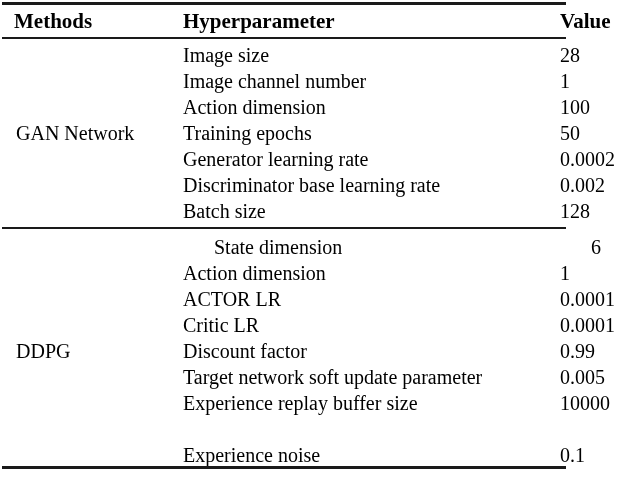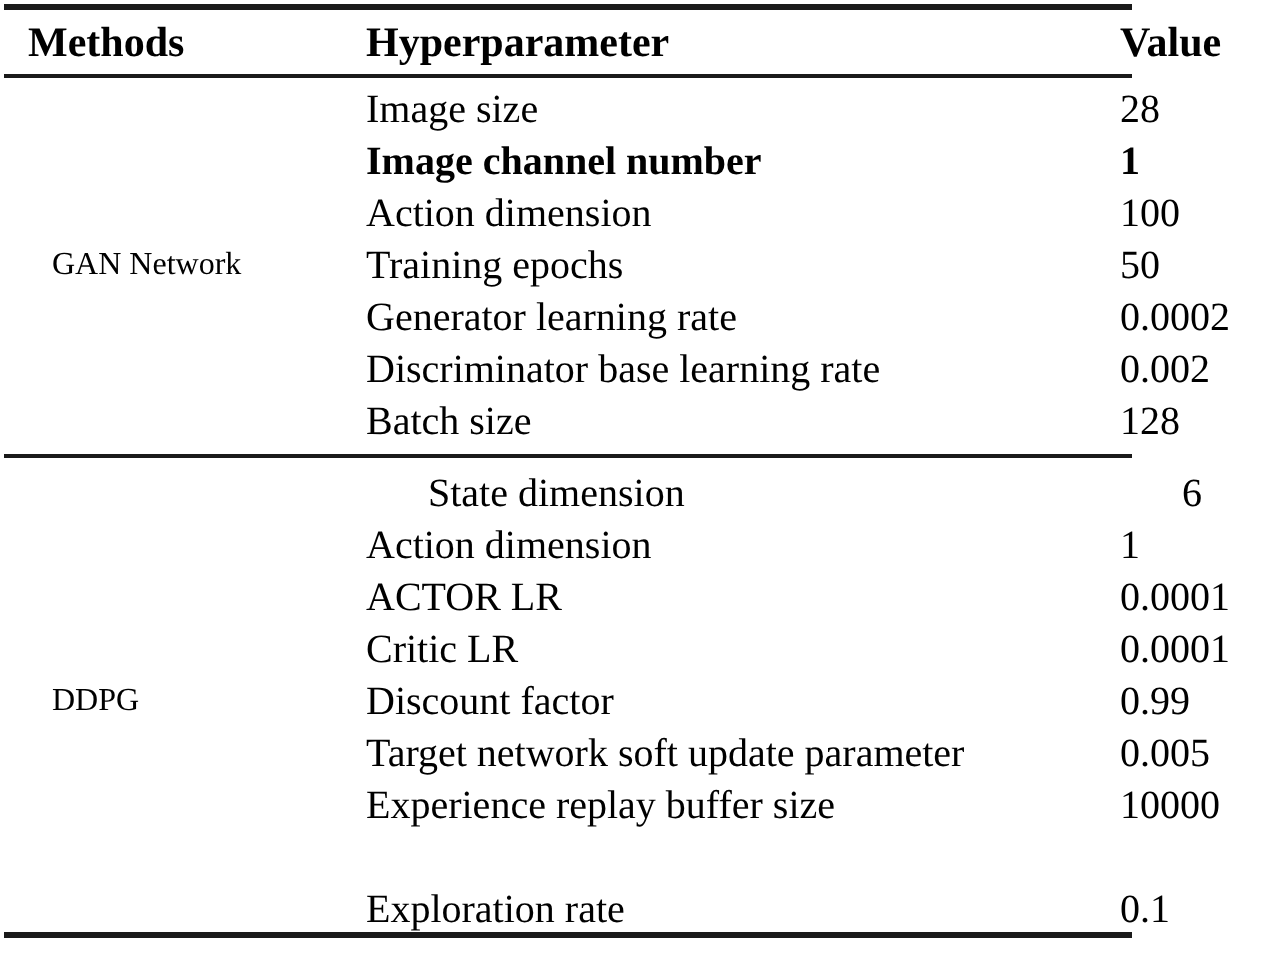--- a/index.html
+++ b/index.html
@@ -66,22 +66,22 @@
   }
 
   
   .body-row .cell {
     font-size: 20px;
   }
 
   
   .group-label {
     position: absolute;
-    left: 26px;
-    font-size: 16px;
+    left: 16px;
+    font-size: 20px;
     line-height: 26px;
     white-space: nowrap;
   }
 </style>
 </head>
 <body>
 
 <div class="table-root">
 
   <div class="rule rule-top"></div>
@@ -93,21 +93,21 @@
   </div>
 
   <div class="rule rule-header"></div>
 
   <span class="group-label" style="top:120px;">GAN Network</span>
 
   <div class="row body-row" style="top:42px;font-family:Liberation Serif, serif;">
     <span class="cell col-param">Image size</span>
     <span class="cell col-value">28</span>
   </div>
-  <div class="row body-row" style="top:68px;font-weight:bold;">
+  <div class="row body-row" style="top:68px;">
     <span class="cell col-param">Image channel number</span>
     <span class="cell col-value">1</span>
   </div>
   <div class="row body-row" style="top:94px;">
     <span class="cell col-param">Action dimension</span>
     <span class="cell col-value">100</span>
   </div>
   <div class="row body-row" style="top:120px;padding-left:47px;">
     <span class="cell col-param">Training epochs</span>
     <span class="cell col-value">50</span>
@@ -151,19 +151,19 @@
   </div>
   <div class="row body-row" style="top:364px;">
     <span class="cell col-param">Target network soft update parameter</span>
     <span class="cell col-value">0.005</span>
   </div>
   <div class="row body-row" style="top:390px;">
     <span class="cell col-param">Experience replay buffer size</span>
     <span class="cell col-value">10000</span>
   </div>
   <div class="row body-row" style="top:442px;">
-    <span class="cell col-param">Exploration rate</span>
+    <span class="cell col-param">Experience noise</span>
     <span class="cell col-value">0.1</span>
   </div>
 
   <div class="rule rule-bottom"></div>
 
 </div>
 
 </body></html>

